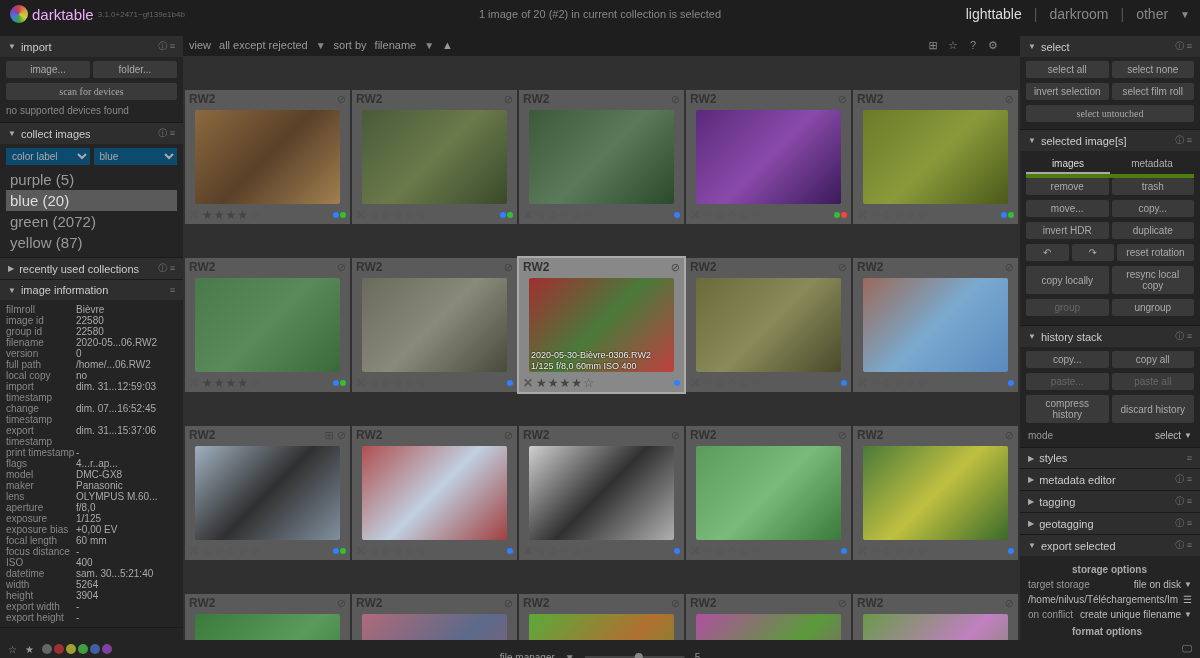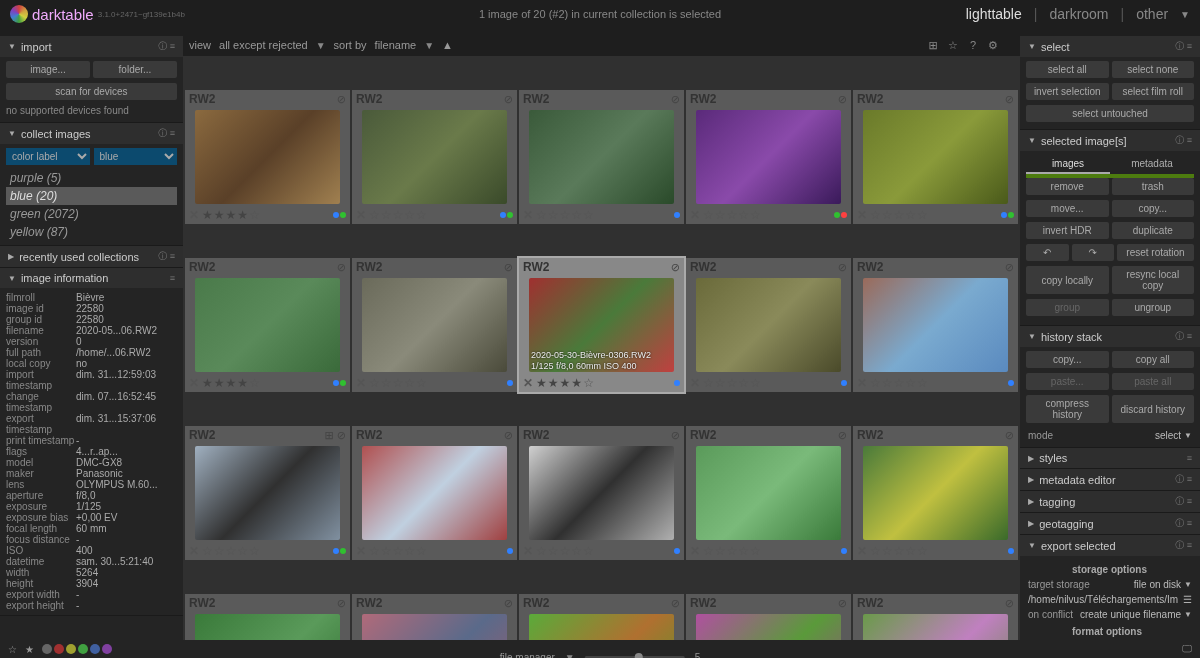--- a/index.html
+++ b/index.html
@@ -31,29 +31,29 @@
 .mod-header { display:flex; align-items:center; padding:4px 8px; background:#2e2e2e; cursor:pointer; }
 .mod-header .arrow { font-size:8px; margin-right:5px; color:#aaa; }
 .mod-header .title { flex:1; color:#ccc; font-size:11px; }
 .mod-header .info { font-size:9px; color:#777; margin-left:3px; }
 .mod-body { padding:4px 6px; }
 
 .btn { background:#3a3a3a; color:#aaa; border:none; padding:3px 4px; font-size:10px; cursor:pointer; border-radius:2px; text-align:center; }
 .btn.dim { color:#666; }
 .btn-row { display:flex; gap:3px; margin-bottom:5px; }
 .btn-row .btn { flex:1; }
-.btn-full { width:100%; margin-bottom:3px; }
+.btn-full { width:100%; margin-bottom:3px;font-family:Liberation Serif, serif; }
 
 .small-text { font-size:10px; color:#888; padding:2px 0; }
 
 .collect-select-row { display:flex; gap:4px; margin-bottom:4px; }
 .collect-select-row select { flex:1; background:#0c4a6e; color:#aaa; border:none; font-size:10px; padding:2px; }
 
 .color-list { list-style:none; }
-.color-list li { padding:2px 4px; font-size:12px; color:#999; cursor:pointer;font-style:italic; }
+.color-list li { padding:2px 4px; font-size:15px; color:#999; cursor:pointer; }
 .color-list li.sel { background:#5a5a5a; color:#ddd; }
 
 .info-grid { display:grid; grid-template-columns:70px 1fr; font-size:10px; color:#999; row-gap:0px; }
 .info-grid .k { color:#888; }
 .info-grid .v { color:#aaa; white-space:nowrap; overflow:hidden; text-overflow:ellipsis; }
 
 
 .grid { position:absolute; top:56px; left:183px; right:180px; bottom:18px; overflow:auto; background:#303030; display:grid; grid-template-columns:repeat(5,1fr); grid-auto-rows:166px; gap:2px; padding:2px; }
 
 .thumb { background:#5a5a5a; display:flex; flex-direction:column; position:relative;margin-top:32px; }

